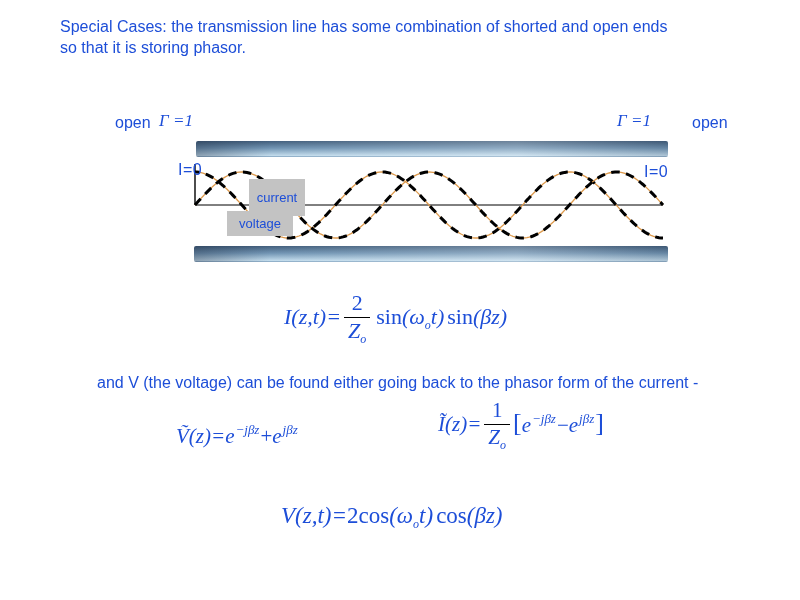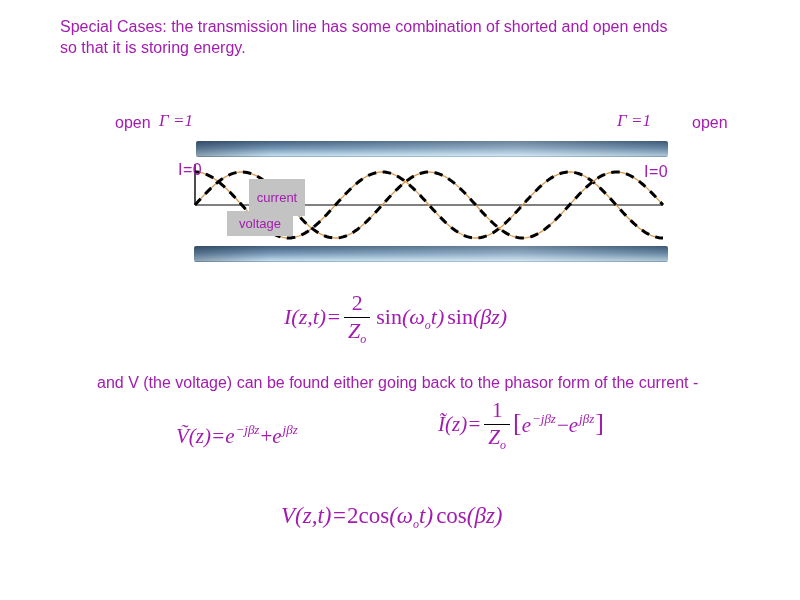--- a/index.html
+++ b/index.html
@@ -1,17 +1,17 @@
 <!DOCTYPE html>
 <html><head>
 <meta charset="utf-8">
 <style>
   html,body{margin:0;padding:0;background:#ffffff;}
   .slide{position:relative;width:800px;height:600px;background:#ffffff;overflow:hidden;
-         font-family:"Liberation Sans",sans-serif;color:#a21caf;}
+         font-family:"Liberation Sans",sans-serif;color:#1d4ed8;}
   .title{position:absolute;left:60px;top:16px;width:705px;font-size:16px;line-height:21px;}
   .bodytext{position:absolute;left:97px;top:374px;width:680px;font-size:16px;}
   
   .lbl{position:absolute;font-size:16px;}
   .gamma{position:absolute;font-family:"Liberation Serif",serif;font-style:italic;font-size:17px;}
   .bar{position:absolute;height:16px;border-radius:2px;}
   .top-bar{left:196px;top:141px;width:472px;}
   .bottom-bar{left:194px;top:246px;width:474px;}
   .wave-svg{position:absolute;left:180px;top:158px;}
   .izero{position:absolute;font-size:16px;letter-spacing:0.5px;}
@@ -37,21 +37,21 @@
   .eq-phasor-i{left:438px;top:400px;font-size:21px;}
   .eq-voltage{left:281px;top:503px;font-size:23px;}
 </style>
 </head>
 <body>
 
 <div class="slide">
 
   <div class="title">
     <div>Special Cases:  the transmission line has some combination of shorted and open ends</div>
-    <div>so that it is storing energy.</div>
+    <div>so that it is storing phasor.</div>
   </div>
 
   <div>
 
     <span class="lbl" style="left:115px;top:114px;">open</span>
     <span class="gamma" style="left:159px;top:111px;">Γ =1</span>
 
     <span class="gamma" style="left:617px;top:111px;">Γ =1</span>
     <span class="lbl" style="left:692px;top:114px;">open</span>
 

